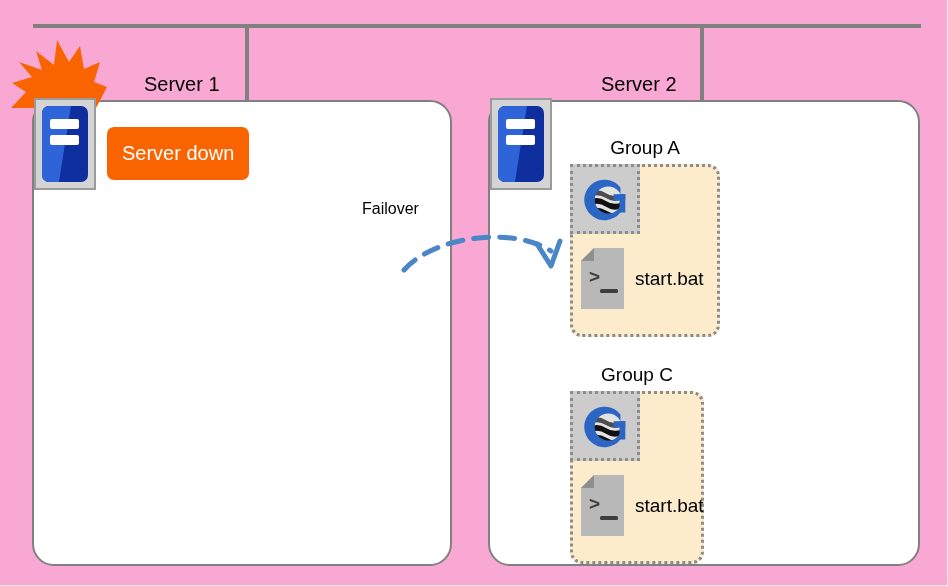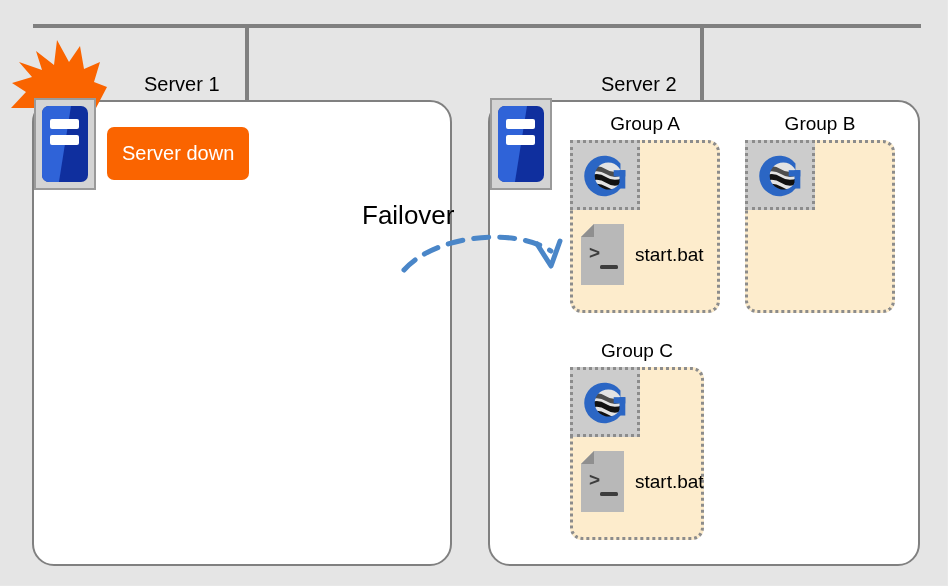--- a/index.html
+++ b/index.html
@@ -7,21 +7,21 @@
     padding: 0;
     background: #ffffff;
   }
   body {
     font-family: "Liberation Sans", sans-serif;
   }
   #canvas {
     position: relative;
     width: 948px;
     height: 586px;
-    background: #e5e5e5;
+    background: #f9a8d4;
     overflow: hidden;
     border-right: 1px solid #e8e8e8;
     border-bottom: 1px solid #e8e8e8;
     box-sizing: border-box;
   }
 
   
   .ruler-line {
     position: absolute;
     background: #808080;
@@ -134,34 +134,34 @@
     color: #ffffff;
     font-size: 20px;
     white-space: nowrap;
   }
 
   
   #failover-label {
     position: absolute;
     left: 362px;
     top: 200px;
-    font-size: 26px;
+    font-size: 16px;
     color: #000000;
     white-space: nowrap;
   }
   #failover-arrow {
     position: absolute;
     left: 400px;
     top: 222px;
     width: 175px;
     height: 55px;
   }
 
   
-  .group-wrap { position: absolute; }
+  .group-wrap { position: absolute; margin-top: 24px; }
   .group-title {
     position: absolute;
     top: 0;
     left: 0;
     width: 100%;
     text-align: center;
     font-size: 19px;
     color: #000000;
     white-space: nowrap;
   }
@@ -288,43 +288,20 @@
             <path d="M14,1 L14,14 L1,14 Z" fill="#8f8f8f"></path>
             <text x="9" y="36" font-family="'Liberation Sans',sans-serif" font-size="19" font-weight="bold" fill="#3d3d3d">&gt;</text>
             <rect x="20" y="42" width="18" height="4" rx="1.5" fill="#3d3d3d"></rect>
           </svg>
         </div>
         <div class="bat-label">start.bat</div>
       </div>
     </div>
   </div>
 
-  <div class="group-wrap" id="group-b">
-    <div class="group-title">Group B</div>
-    <div class="group-box">
-      <div class="cluster-icon">
-        <svg viewBox="0 0 60 60" width="58" height="58">
-          <defs>
-            <clipPath id="sphB">
-                <circle cx="30" cy="31" r="17"></circle>
-              </clipPath>
-          </defs>
-          <circle cx="30" cy="31" r="17" fill="#e3e3e3"></circle>
-          <g clip-path="url(#sphB)">
-            <path d="M11,24 Q22,18 31,24 Q40,30 50,24 L50,29 Q40,35 31,29 Q22,23 11,29 Z" fill="#4d4d4d"></path>
-            <path d="M11,32 Q22,26 31,32 Q40,38 50,32 L50,38 Q40,44 31,38 Q22,32 11,38 Z" fill="#111111"></path>
-            <path d="M11,42 Q22,36 31,42 Q40,48 50,42 L50,52 L11,52 Z" fill="#111111"></path>
-          </g>
-          <path d="M46,18 A21,21 0 1 0 46,44 L46,37 A14,14 0 1 1 46,25 Z" fill="#2B66C4"></path>
-          <rect x="39" y="25" width="12" height="6.5" fill="#2B66C4"></rect>
-          <rect x="45" y="25" width="6" height="19" fill="#2B66C4"></rect>
-        </svg>
-      </div>
-    </div>
-  </div>
 
   <div class="group-wrap" id="group-c">
     <div class="group-title">Group C</div>
     <div class="group-box">
       <div class="cluster-icon">
         <svg viewBox="0 0 60 60" width="58" height="58">
           <defs>
             <clipPath id="sphC">
                 <circle cx="30" cy="31" r="17"></circle>
               </clipPath>

